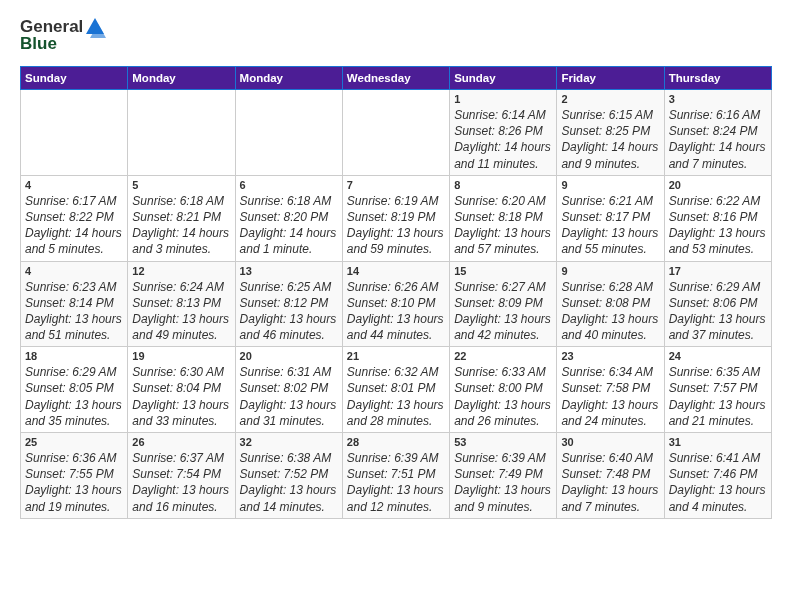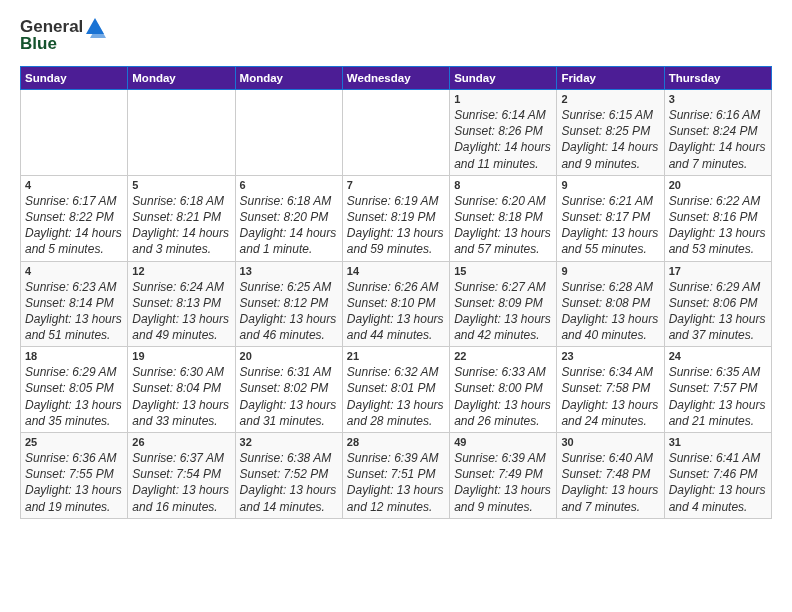--- a/index.html
+++ b/index.html
@@ -231,21 +231,21 @@
           </td>
           <td>
             <div class="day-number">32</div>
             <div class="day-info">Sunrise: 6:38 AM<br>Sunset: 7:52 PM<br>Daylight: 13 hours<br>and 14 minutes.</div>
           </td>
           <td>
             <div class="day-number">28</div>
             <div class="day-info">Sunrise: 6:39 AM<br>Sunset: 7:51 PM<br>Daylight: 13 hours<br>and 12 minutes.</div>
           </td>
           <td>
-            <div class="day-number">49</div>
+            <div class="day-number">53</div>
             <div class="day-info">Sunrise: 6:39 AM<br>Sunset: 7:49 PM<br>Daylight: 13 hours<br>and 9 minutes.</div>
           </td>
           <td>
             <div class="day-number">30</div>
             <div class="day-info">Sunrise: 6:40 AM<br>Sunset: 7:48 PM<br>Daylight: 13 hours<br>and 7 minutes.</div>
           </td>
           <td>
             <div class="day-number">31</div>
             <div class="day-info">Sunrise: 6:41 AM<br>Sunset: 7:46 PM<br>Daylight: 13 hours<br>and 4 minutes.</div>
           </td>

